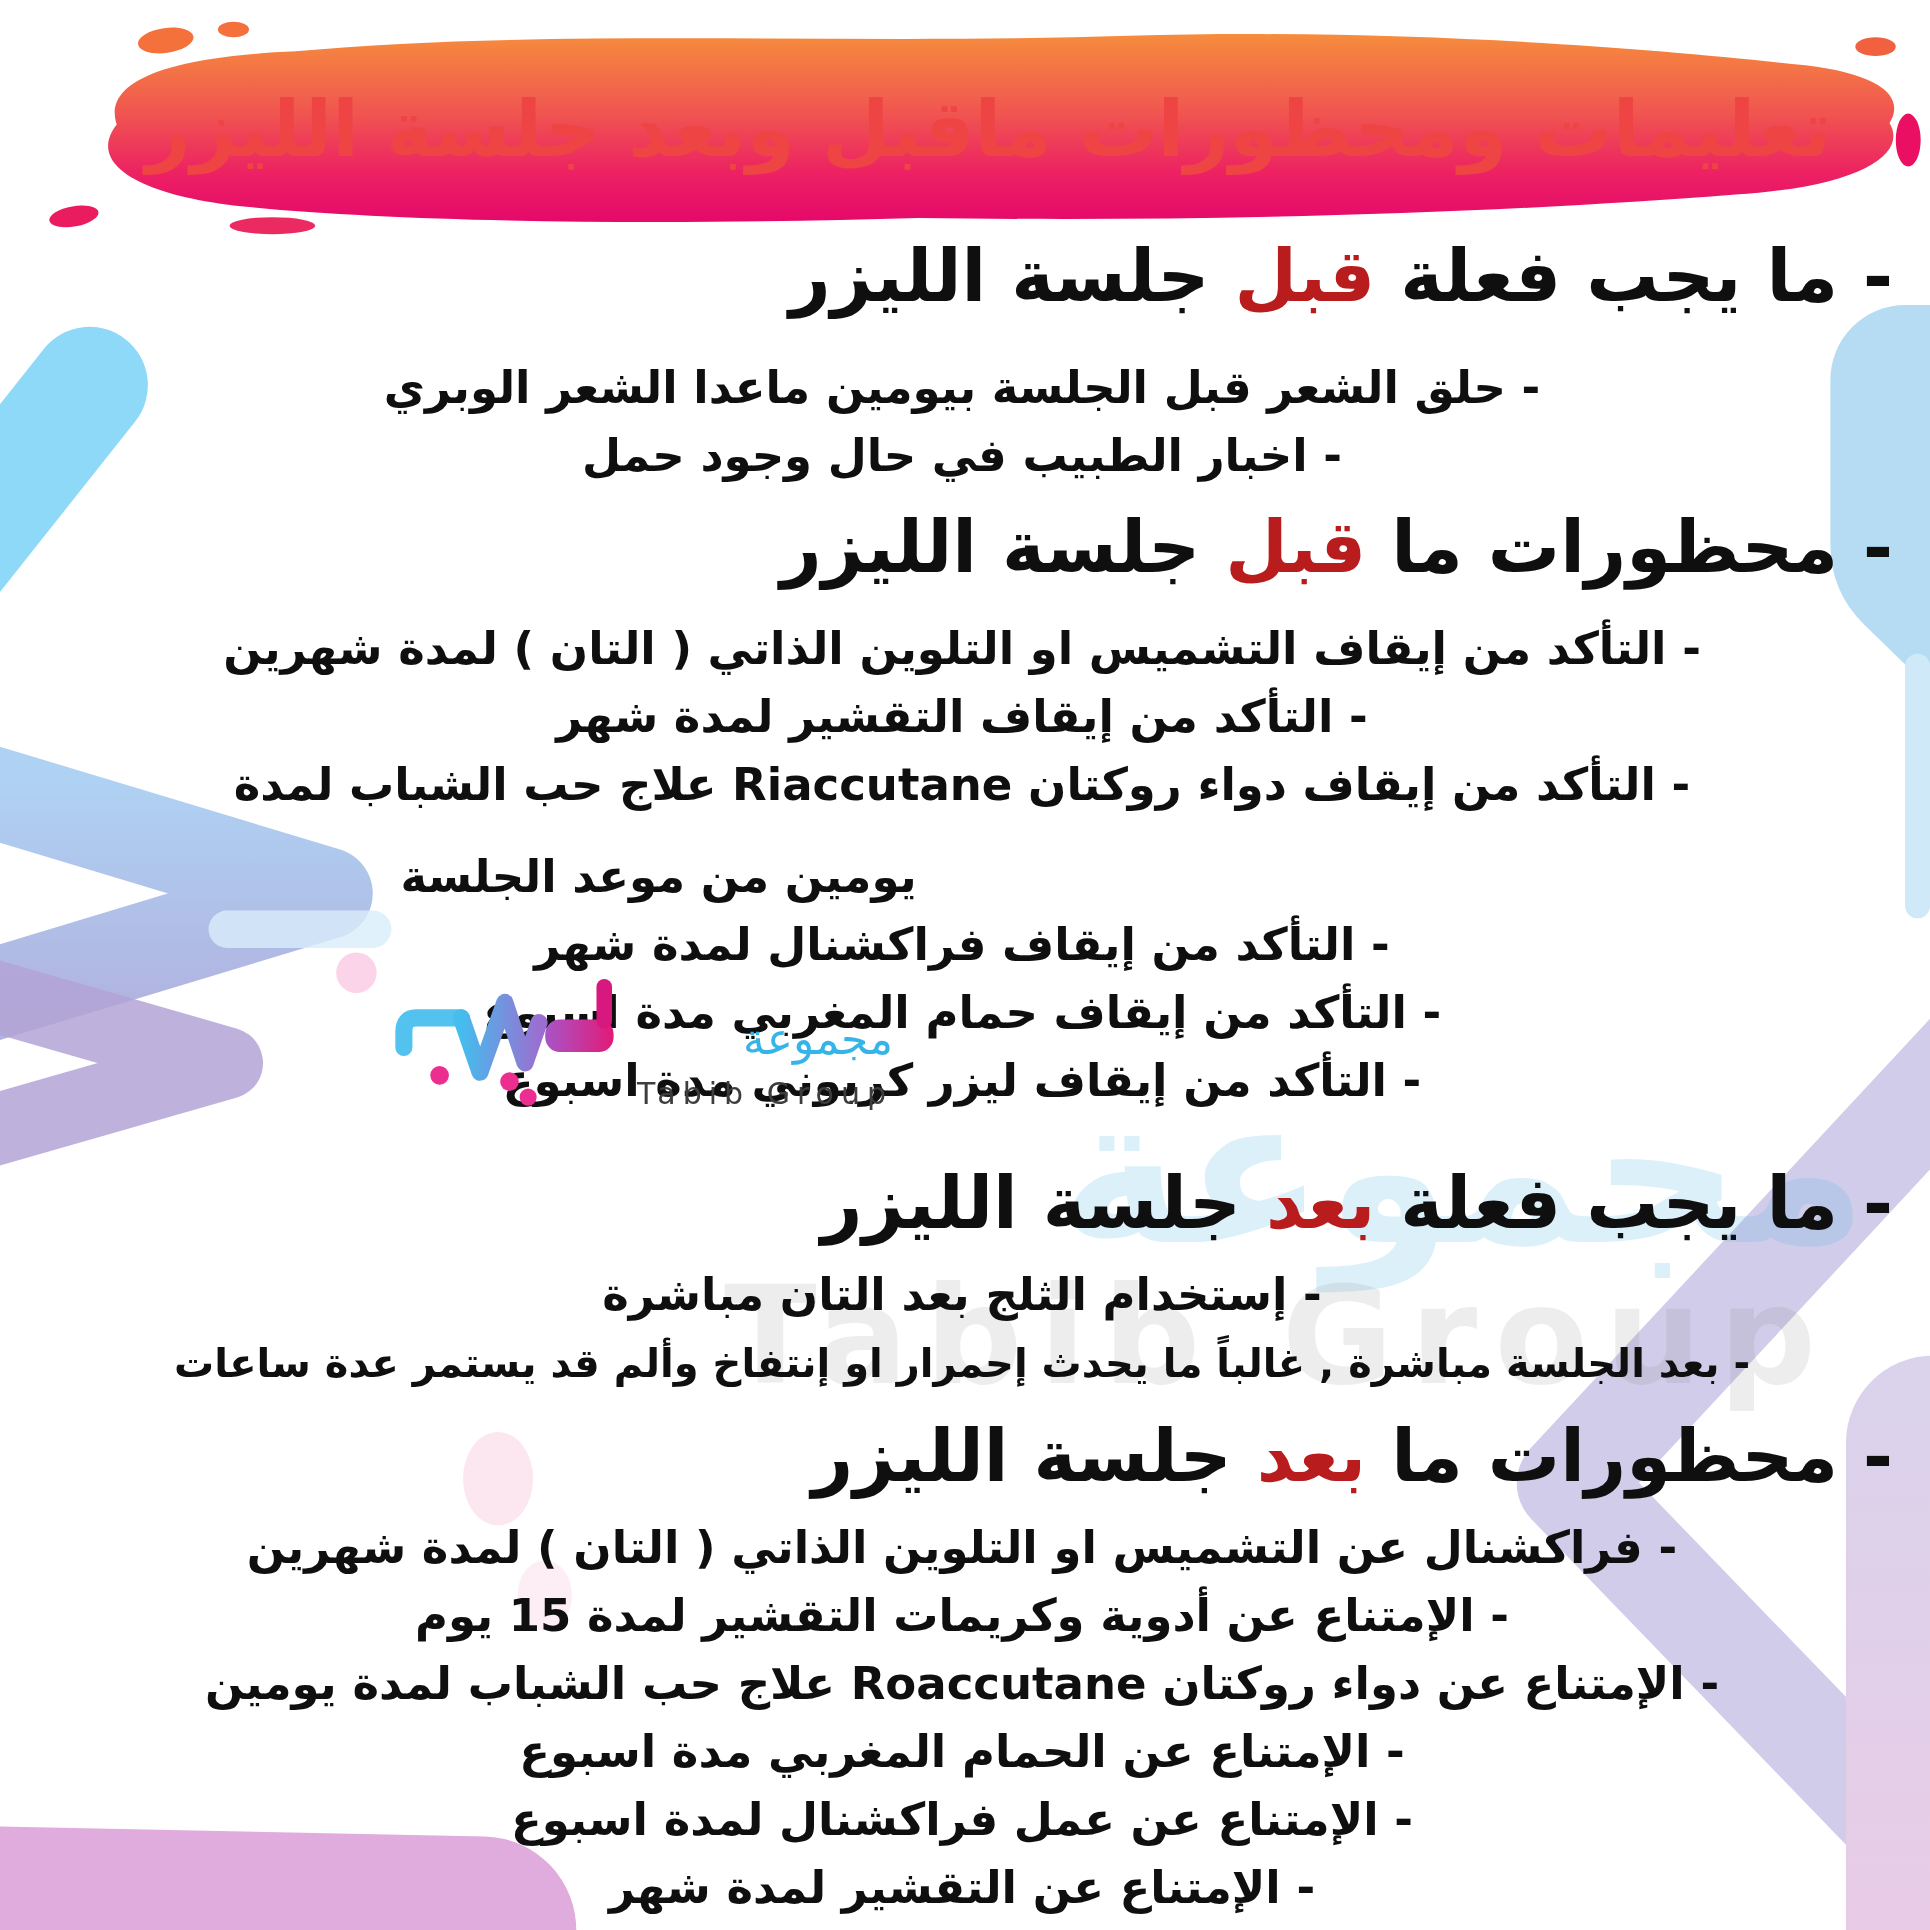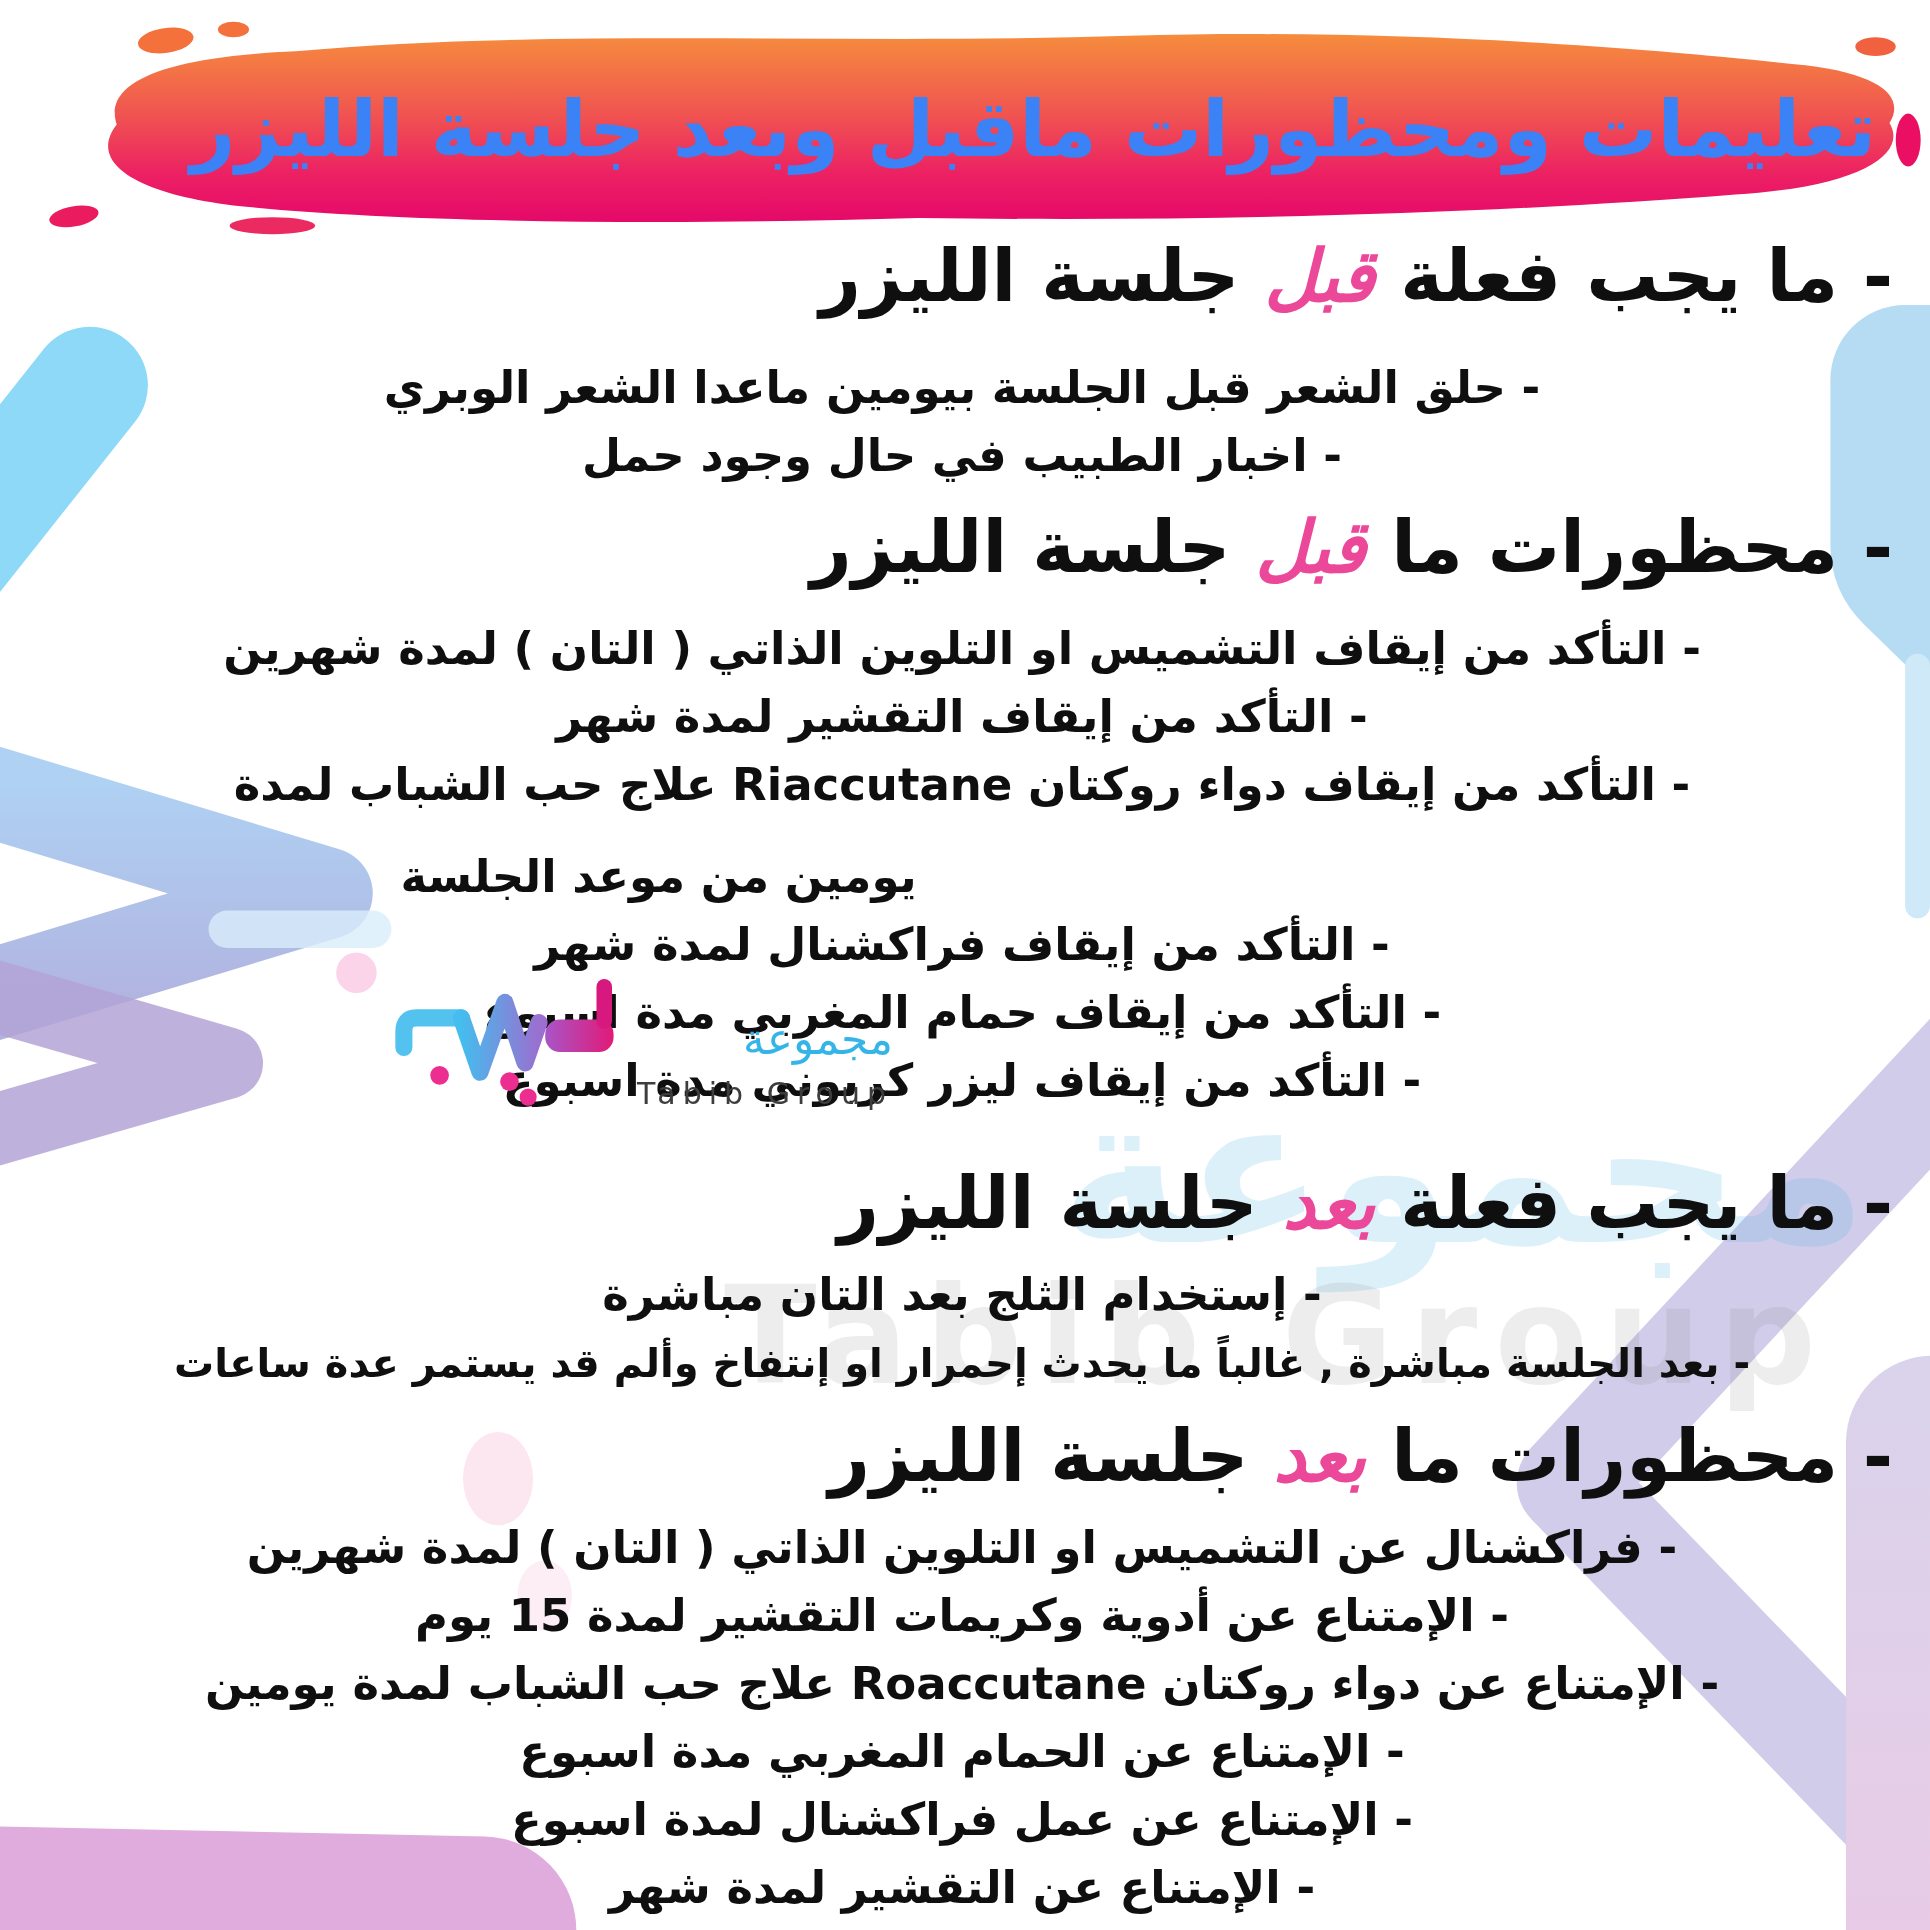--- a/index.html
+++ b/index.html
@@ -9,29 +9,29 @@
   }
   .bg{position:absolute;left:0;top:0;width:1930px;height:1930px;z-index:0;}
   
   .wm{position:absolute;z-index:1;pointer-events:none;font-weight:bold;white-space:nowrap;}
   .wm-tb{left:677px;top:802px;font-size:436px;color:#c9367c;opacity:0.09;direction:rtl;}
   .wm-ar{left:1059px;top:1051px;font-size:206px;color:#57b8e8;opacity:0.20;direction:rtl;}
   .wm-en{left:724px;top:1257px;font-size:136px;color:#8a8a8a;opacity:0.15;letter-spacing:17px;}
   
   .banner-title{
     position:absolute;left:101px;right:54px;top:84px;z-index:2;
-    font-size:78px;font-weight:bold;color:#3b82f6;
+    text-align:center;font-size:78px;font-weight:bold;color:#ef4444;
     direction:rtl;white-space:nowrap;
   }
   
   .h{
     position:absolute;right:37px;left:47px;height:86px;line-height:86px;z-index:2;
     font-size:72px;font-weight:bold;direction:rtl;text-align:right;white-space:nowrap;color:#0f0f0f;
   }
-  .h .accent{color:#ec4899;font-style:italic;}
+  .h .accent{color:#b91c1c;}
   .h1{top:233px;} .h2{top:504px;} .h3{top:1160px;} .h4{top:1413px;}
   
   .bullets{
     position:absolute;right:37px;left:31px;z-index:2;
     direction:rtl;text-align:center;font-size:45px;font-weight:bold;color:#0f0f0f;
   }
   .bullets .line{height:68px;line-height:68px;white-space:nowrap;}
   .bullets .cont{padding-right:607px;margin-top:24px;}
   .bullets .long{font-size:40px;}
   .g1{top:354px;} .g2{top:615px;} .g3{top:1261px;} .g4{top:1514px;}

